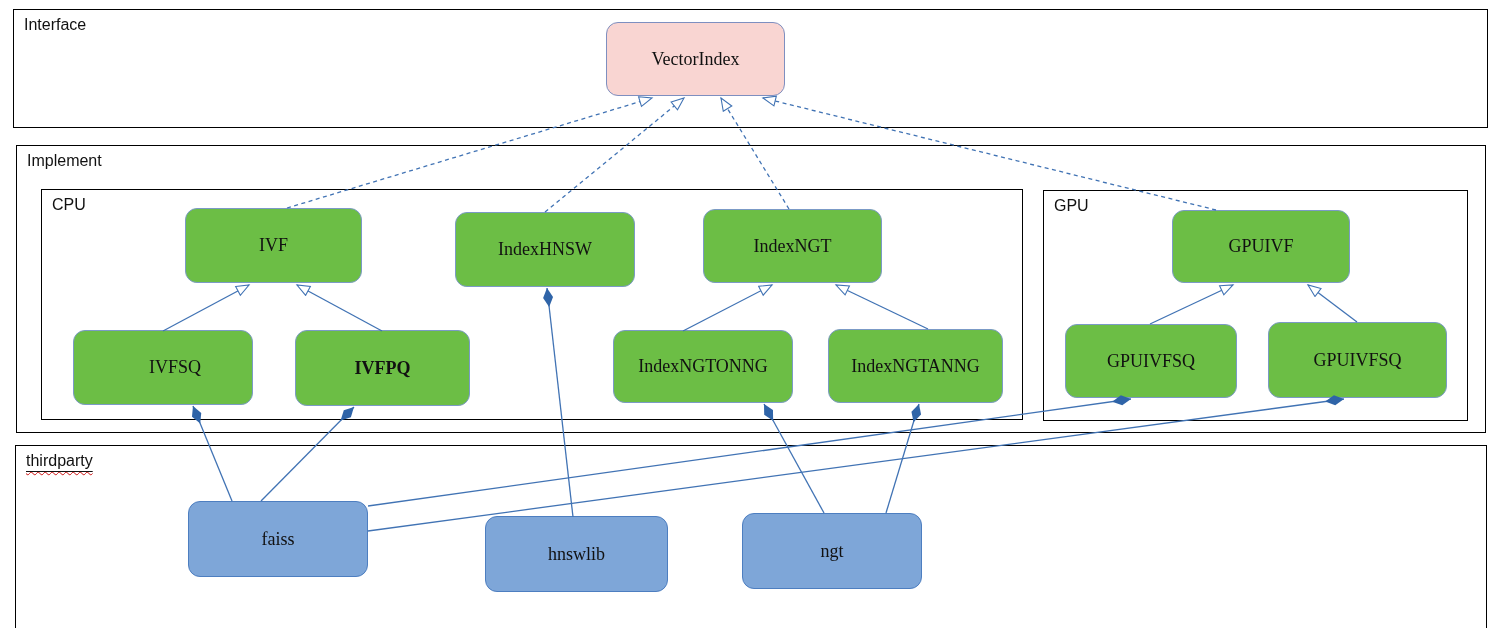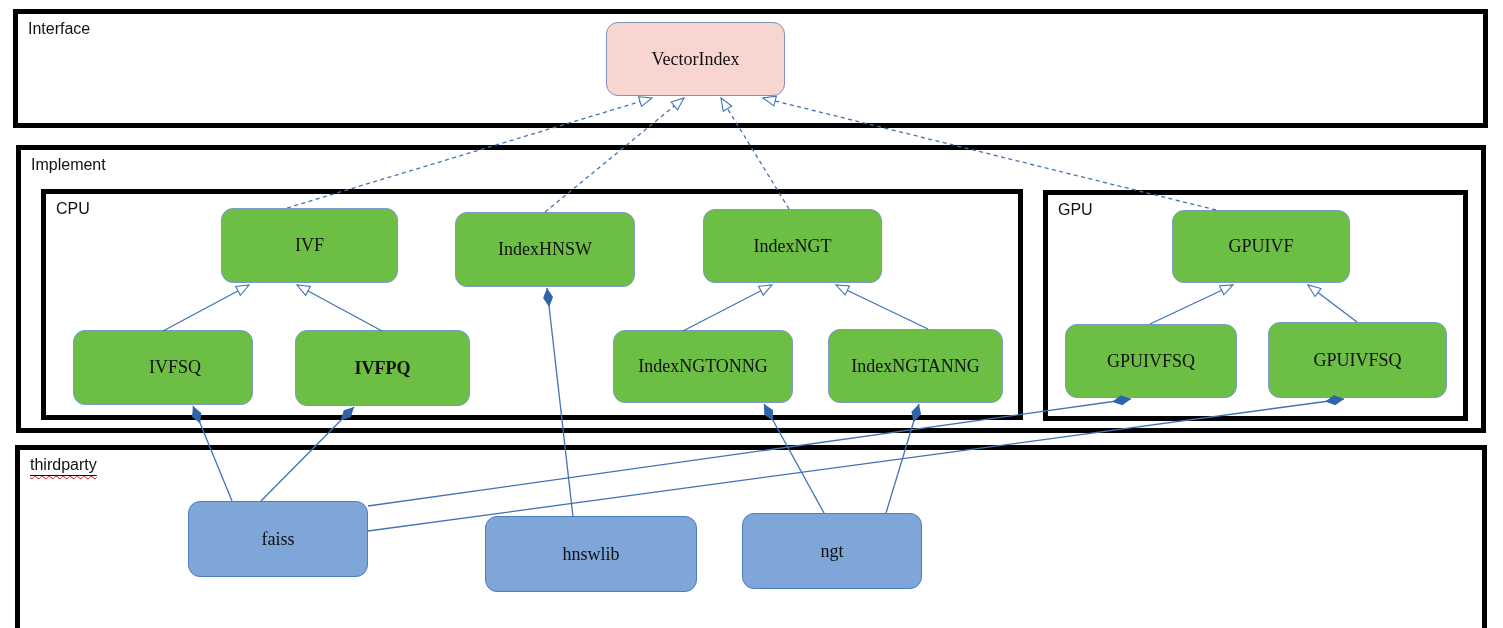--- a/index.html
+++ b/index.html
@@ -10,21 +10,21 @@
   }
   #canvas {
     position: relative;
     width: 1503px;
     height: 628px;
     background: #ffffff;
     overflow: hidden;
   }
   .frame {
     position: absolute;
-    border: 5px solid #000000;
+    border: 1px solid #000000;
     background: transparent;
     box-sizing: border-box;
     text-align: right;
   }
   .frame-label {
     position: absolute;
     top: 6px;
     left: 10px;
     font-size: 16px;
     color: #111111;
@@ -88,21 +88,21 @@
         <span class="frame-label">GPU</span>
       </div>
       <div class="frame" style="left: 15px; top: 445px; width: 1472px; height: 216px;">
         <span class="frame-label"><span class="underline-squiggle"><span class="underline-solid">thirdparty</span></span></span>
       </div>
     </div>
   <div id="nodes">
       <div class="node" style="left: 606px; top: 22px; width: 179px; height: 74px; background: rgb(249, 213, 210); border-color: rgb(126, 143, 192);">
         <span class="node-label">VectorIndex</span>
       </div>
-      <div class="node" style="left: 185px; top: 208px; width: 177px; height: 75px; background: rgb(108, 190, 69); border-color: rgb(123, 154, 198); margin-left: 36px;">
+      <div class="node" style="left: 185px; top: 208px; width: 177px; height: 75px; background: rgb(108, 190, 69); border-color: rgb(123, 154, 198);">
         <span class="node-label">IVF</span>
       </div>
       <div class="node" style="left: 455px; top: 212px; width: 180px; height: 75px; background: rgb(108, 190, 69); border-color: rgb(123, 154, 198);">
         <span class="node-label">IndexHNSW</span>
       </div>
       <div class="node" style="left: 703px; top: 209px; width: 179px; height: 74px; background: rgb(108, 190, 69); border-color: rgb(123, 154, 198);">
         <span class="node-label">IndexNGT</span>
       </div>
       <div class="node" style="left: 73px; top: 330px; width: 180px; height: 75px; background: rgb(108, 190, 69); border-color: rgb(123, 154, 198); padding-left: 24px;">
         <span class="node-label">IVFSQ</span>
@@ -121,21 +121,21 @@
       </div>
       <div class="node" style="left: 1065px; top: 324px; width: 172px; height: 74px; background: rgb(108, 190, 69); border-color: rgb(123, 154, 198);">
         <span class="node-label">GPUIVFSQ</span>
       </div>
       <div class="node" style="left: 1268px; top: 322px; width: 179px; height: 76px; background: rgb(108, 190, 69); border-color: rgb(123, 154, 198);">
         <span class="node-label">GPUIVFSQ</span>
       </div>
       <div class="node" style="left: 188px; top: 501px; width: 180px; height: 76px; background: rgb(126, 166, 216); border-color: rgb(77, 126, 192);">
         <span class="node-label">faiss</span>
       </div>
-      <div class="node" style="left: 485px; top: 516px; width: 212px; height: 76px; background: rgb(126, 166, 216); border-color: rgb(77, 126, 192);">
+      <div class="node" style="left: 485px; top: 516px; width: 183px; height: 76px; background: rgb(126, 166, 216); border-color: rgb(77, 126, 192);">
         <span class="node-label">hnswlib</span>
       </div>
       <div class="node" style="left: 742px; top: 513px; width: 180px; height: 76px; background: rgb(126, 166, 216); border-color: rgb(77, 126, 192);">
         <span class="node-label">ngt</span>
       </div>
     </div>
   <svg id="edge-layer" width="1503" height="628" viewBox="0 0 1503 628">
     <defs>
       <marker id="m-tri" markerUnits="userSpaceOnUse" markerWidth="16" markerHeight="14" refX="13.5" refY="6" orient="auto">
         <path d="M1,1 L13.5,6 L1,11 Z" fill="#ffffff" stroke="#4173b4" stroke-width="1.1"></path>

